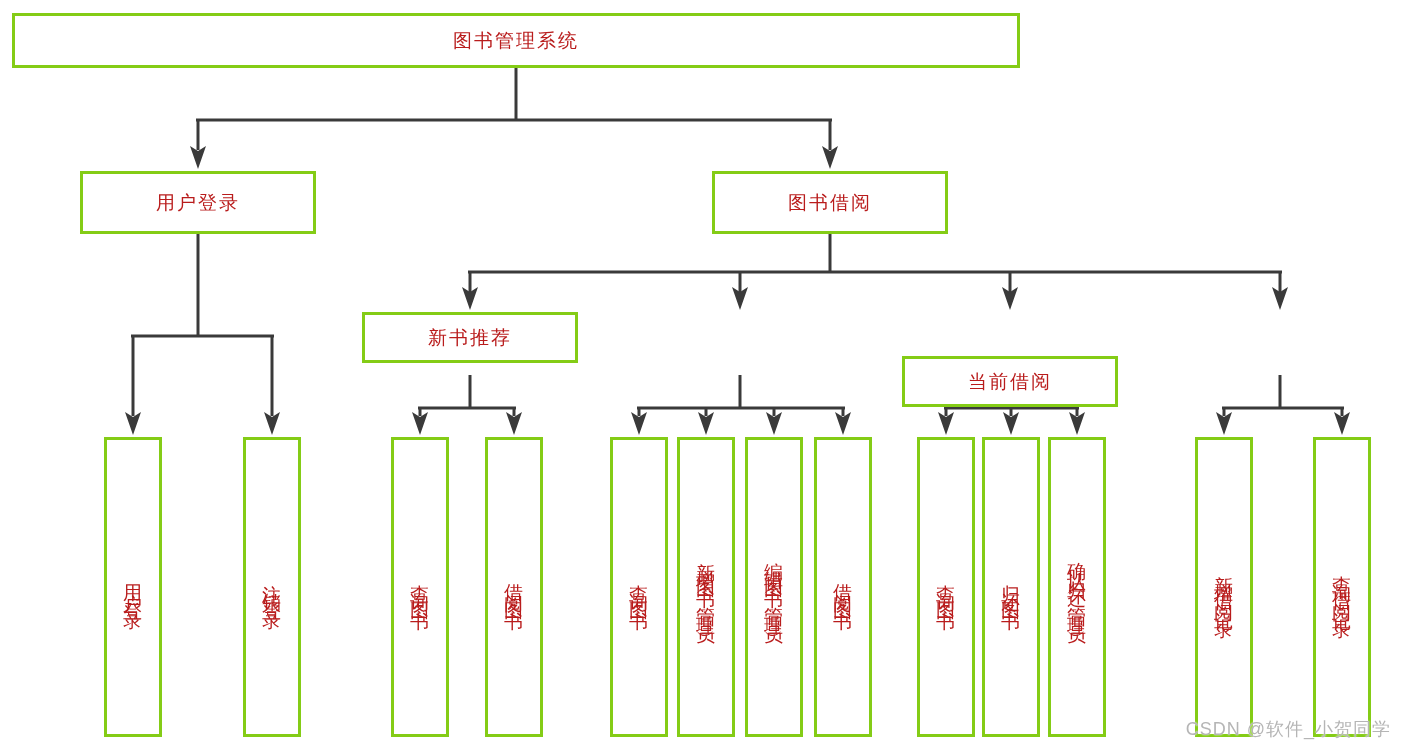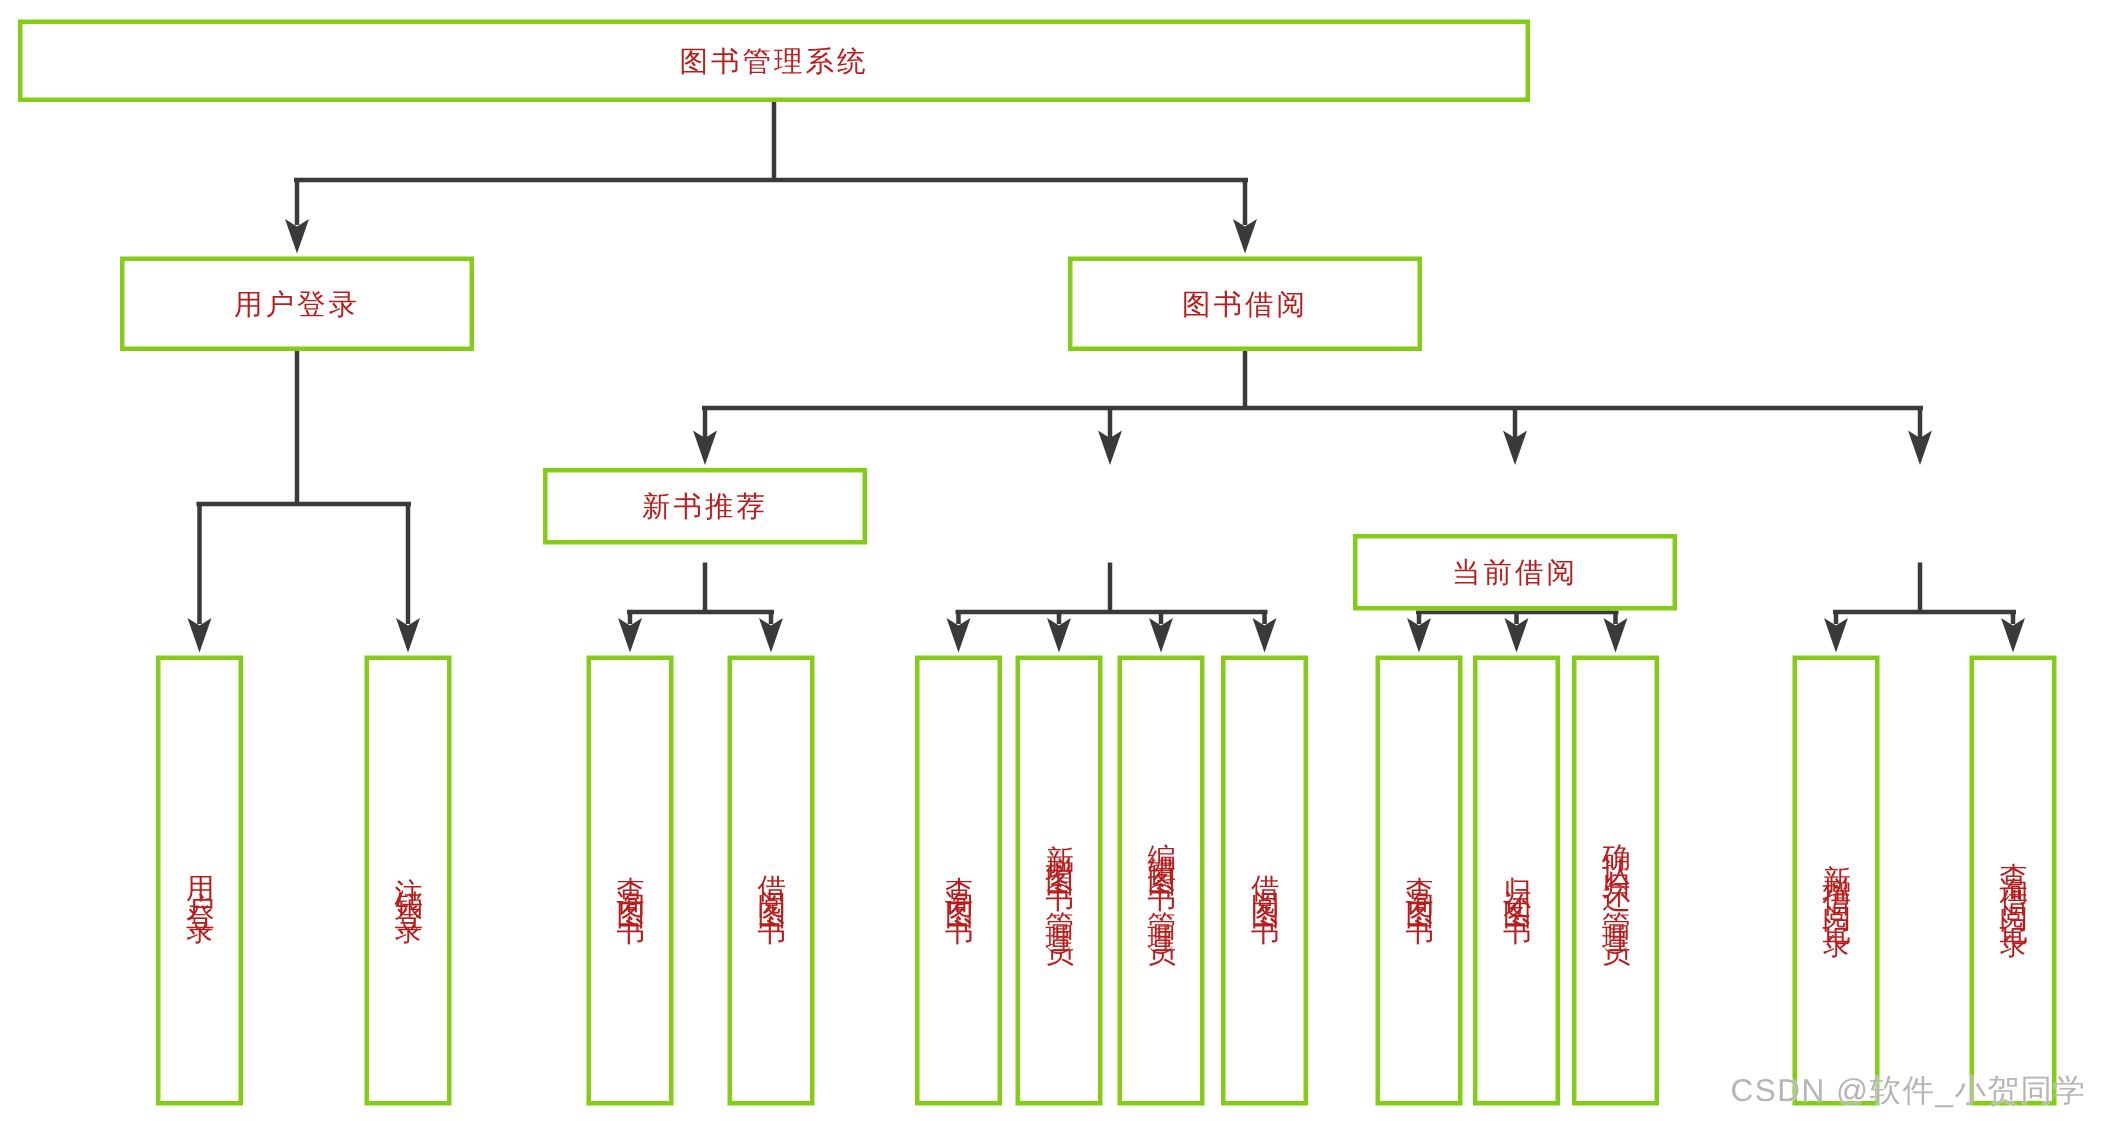--- a/index.html
+++ b/index.html
@@ -66,21 +66,21 @@
   .leaf.p8  { left: 814px; }
   .leaf.p9  { left: 917px; }
   .leaf.p10 { left: 982px; }
   .leaf.p11 { left: 1048px; }
   .leaf.p12 { left: 1195px; }
   .leaf.p13 { left: 1313px; }
   .watermark {
     position: absolute;
     right: 14px;
     bottom: 6px;
-    font-size: 21px;
+    font-size: 18px;
     color: #b5b5b5;
     text-shadow: 0 0 2px #ffffff;
     z-index: 3;
     letter-spacing: 1px;
     white-space: nowrap;
   }
 </style>
 </head>
 <body>
 

